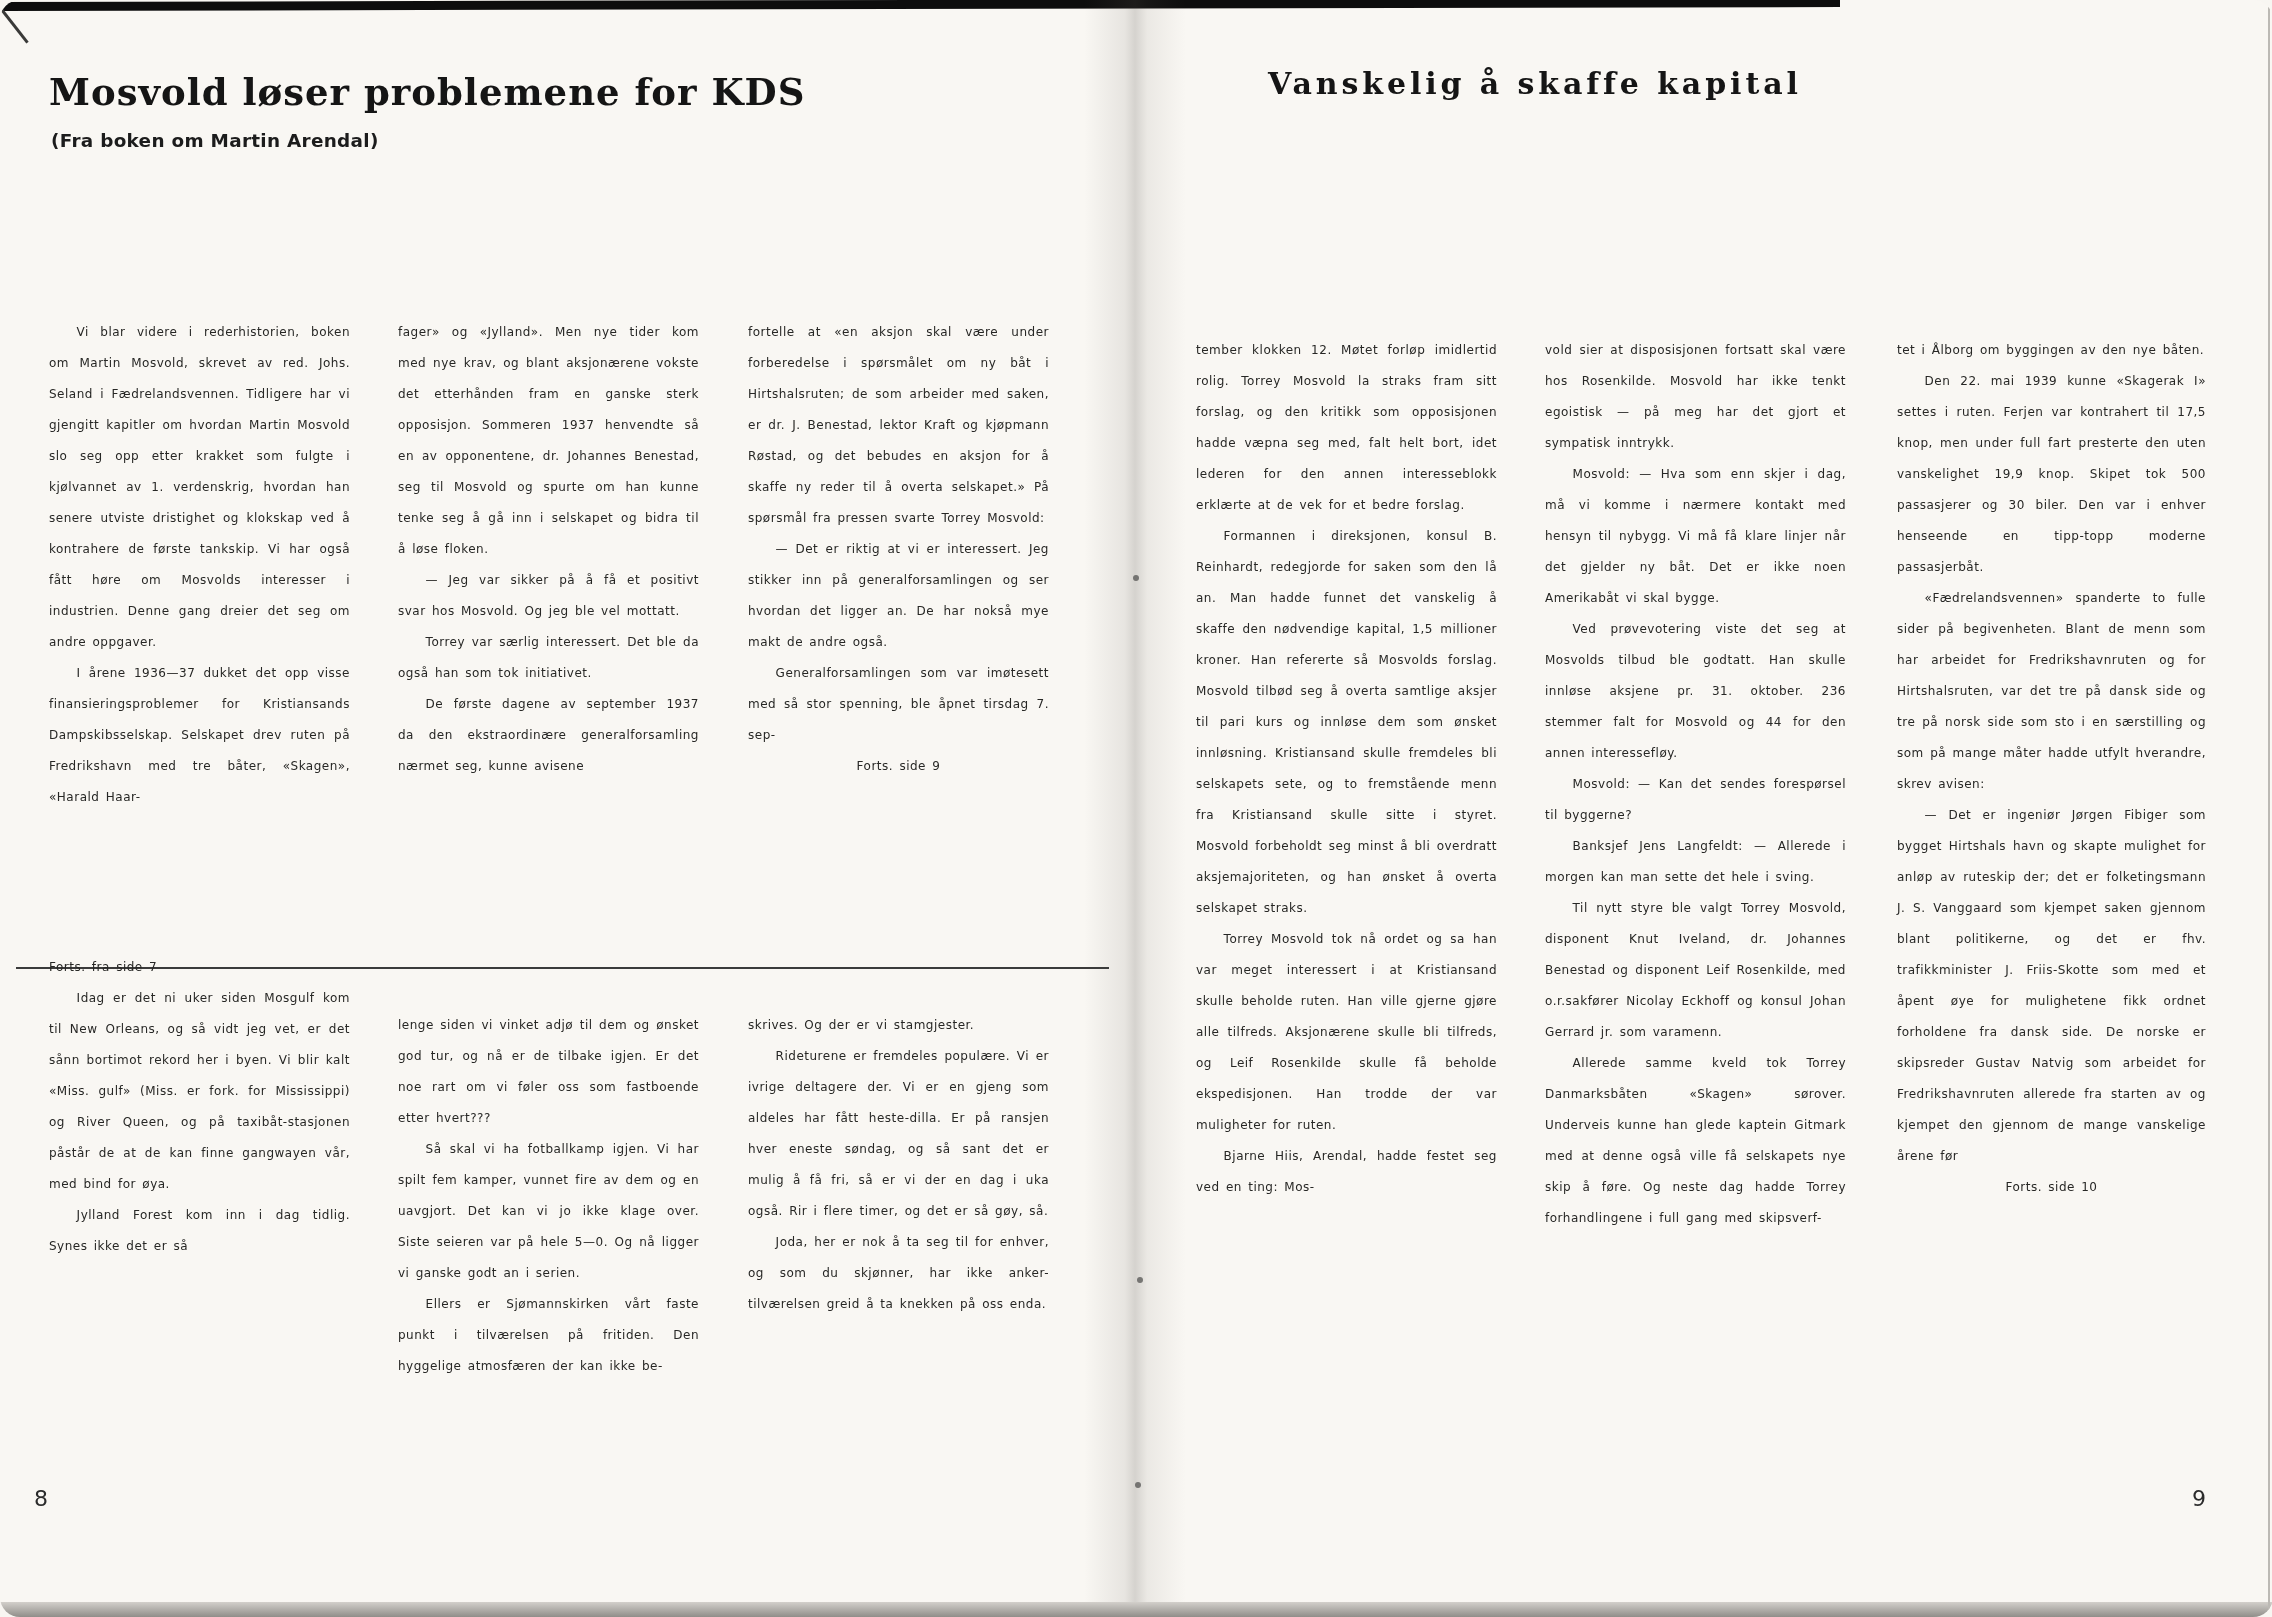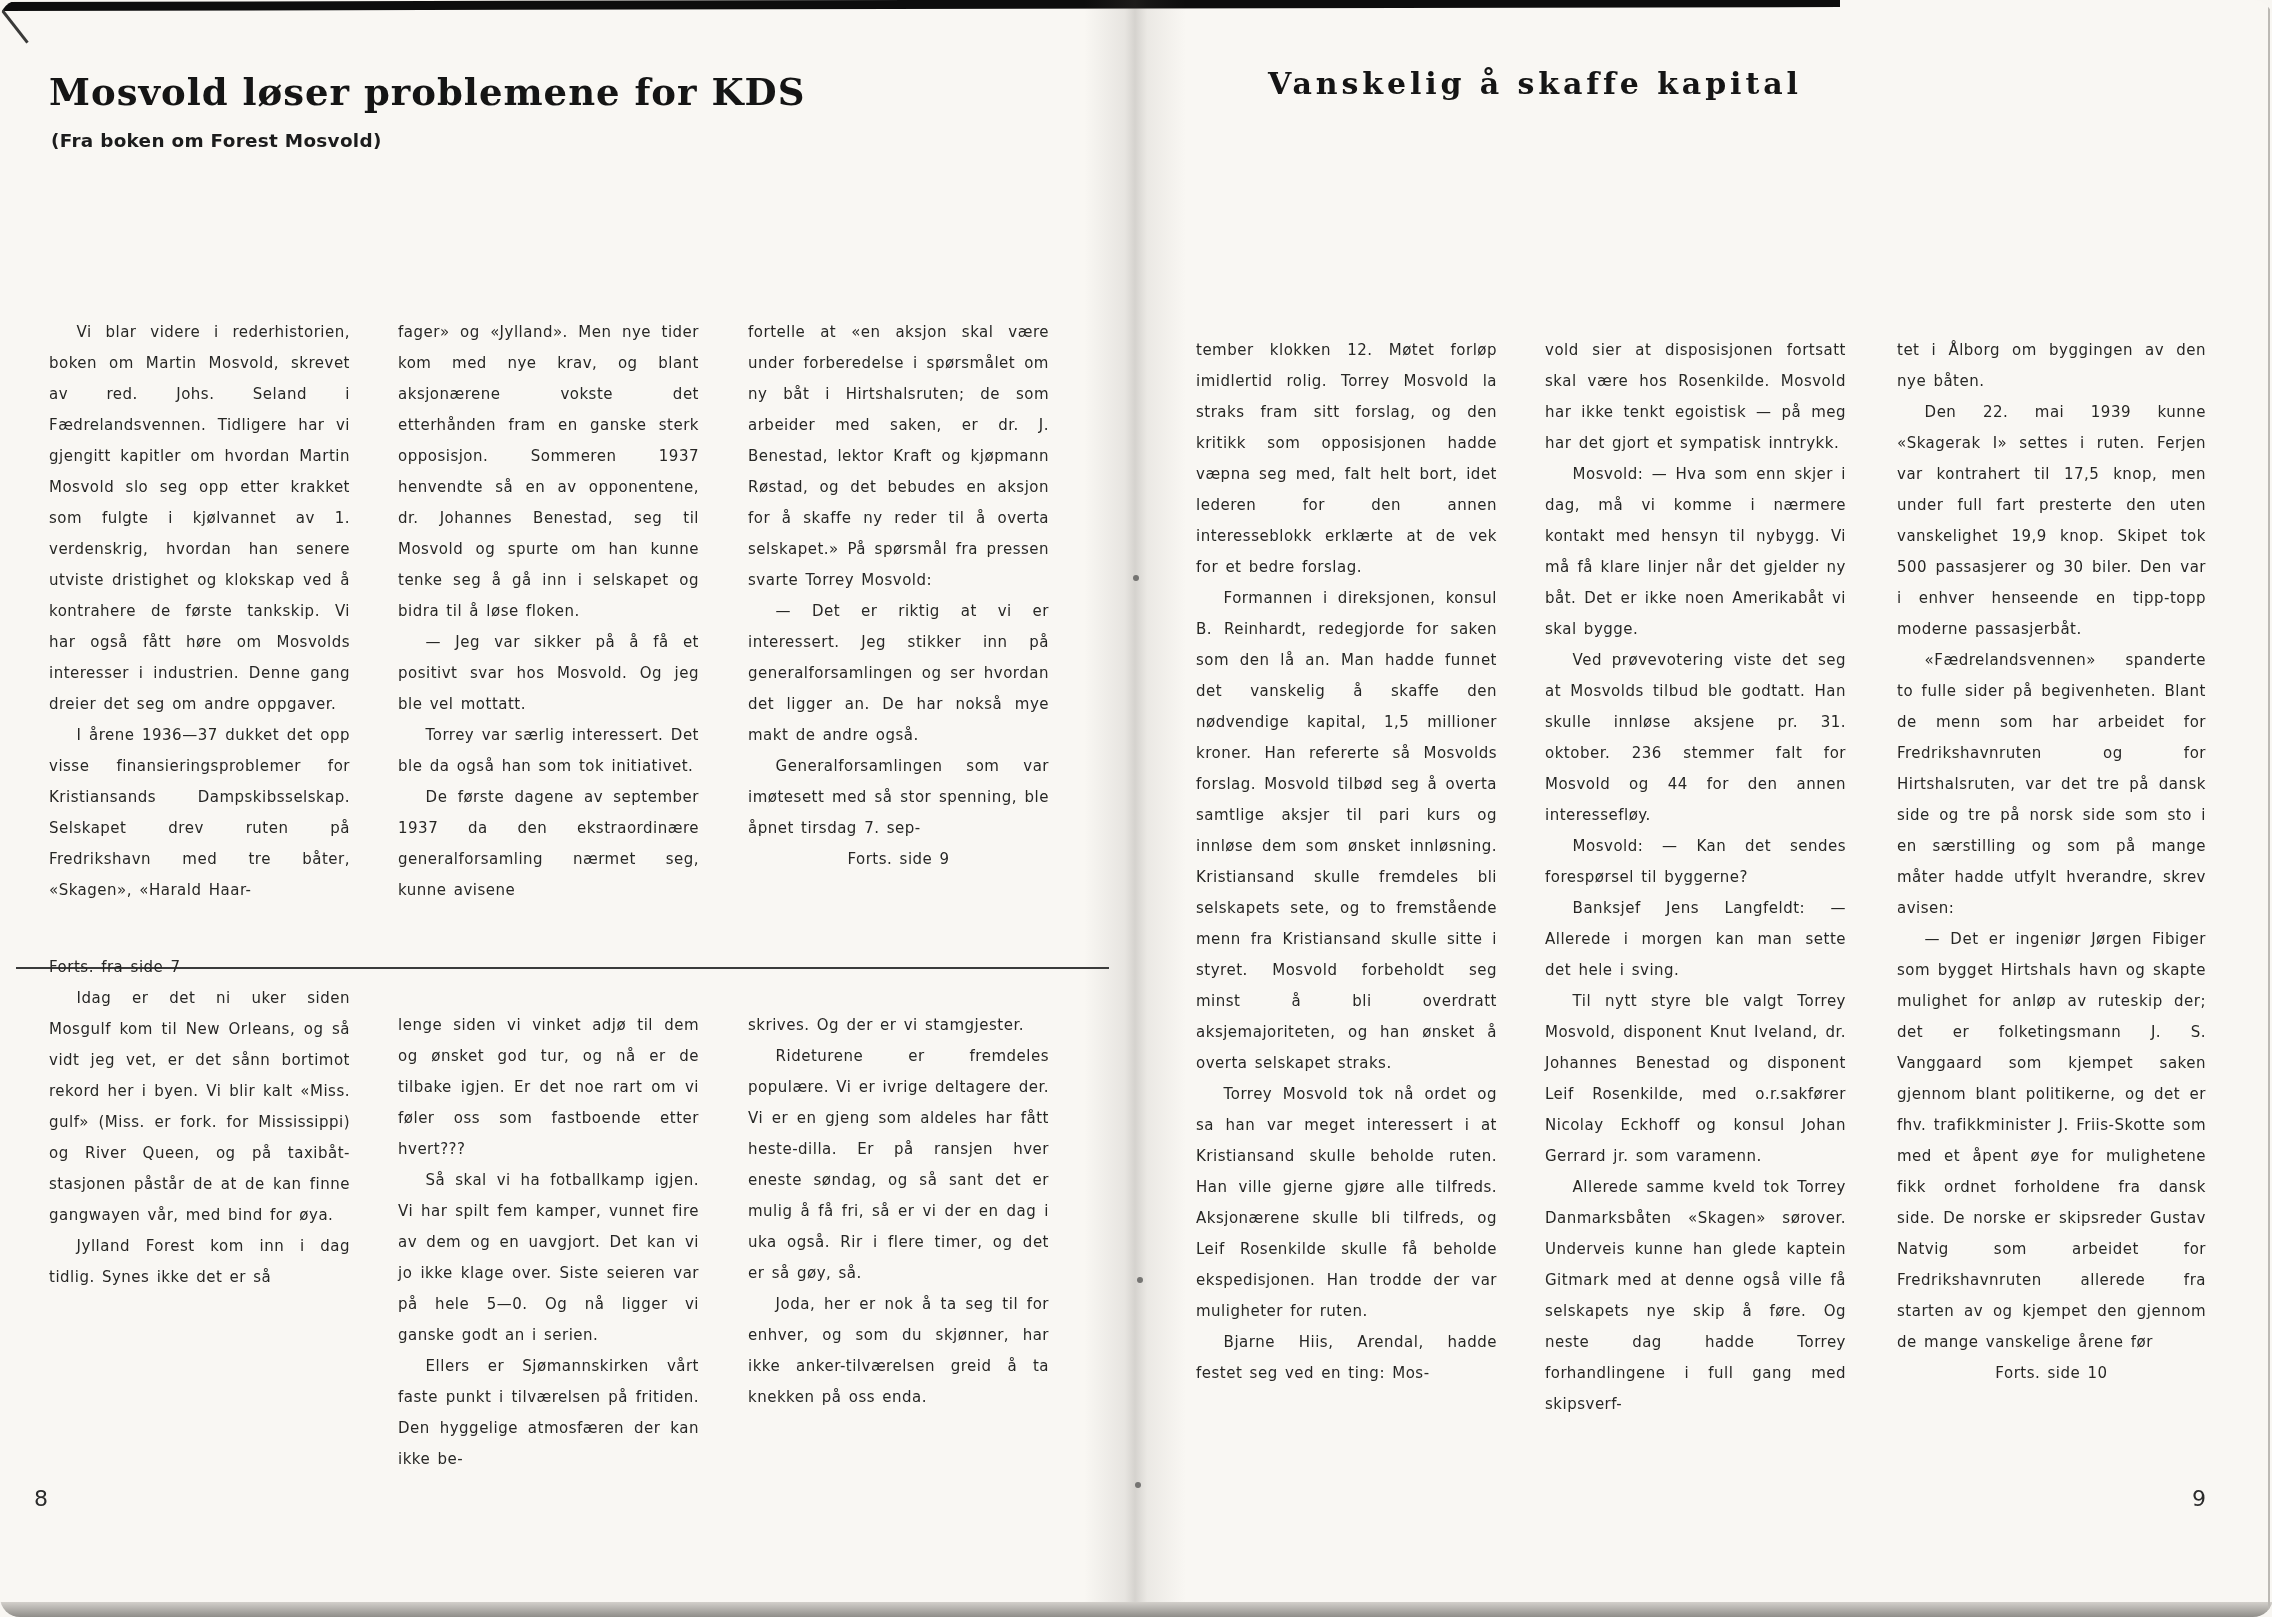--- a/index.html
+++ b/index.html
@@ -83,21 +83,21 @@
     font-weight: bold;
     letter-spacing: 0.3px;
     color: #1c1c1c;
   }
 
   
   .col {
     position: absolute;
     width: 301px;
     color: #272725;
-    font-size: 15px;
+    font-size: 12px;
     line-height: 31px;
     letter-spacing: 0.5px;
     word-spacing: 2px;
     text-align: justify;
   }
   .col.wide { width: 309px; }
   .para { margin: 0; }
   .para.indent { text-indent: 27.6px; }
   .para.flush  { text-indent: 0; }
   .para.right  { text-align: center; text-indent: 0; }
@@ -139,21 +139,21 @@
   <div class="corner-nick"></div>
   <div class="gutter"></div>
   <div class="staple s1"></div>
   <div class="staple s2"></div>
   <div class="staple s3"></div>
   <div class="edge-bottom"></div>
   <div class="edge-right"></div>
 
   <div>
     <h1 class="title title-left">Mosvold løser problemene for KDS</h1>
-    <div class="subtitle">(Fra boken om Forest Mosvold)</div>
+    <div class="subtitle">(Fra boken om Martin Arendal)</div>
 
     <div class="col lt1">
         <p class="para indent">Vi blar videre i rederhistorien, boken om Martin Mosvold, skrevet av red. Johs. Seland i Fædrelandsvennen. Tidligere har vi gjengitt kapitler om hvordan Martin Mosvold slo seg opp etter krakket som fulgte i kjølvannet av 1. verdenskrig, hvordan han senere utviste dristighet og klokskap ved å kontrahere de første tankskip. Vi har også fått høre om Mosvolds interesser i industrien. Denne gang dreier det seg om andre oppgaver.</p>
         <p class="para indent">I årene 1936—37 dukket det opp visse finansieringsproblemer for Kristiansands Dampskibsselskap. Selskapet drev ruten på Fredrikshavn med tre båter, «Skagen», «Harald Haar-</p>
       </div>
     <div class="col lt2">
         <p class="para flush">fager» og «Jylland». Men nye tider kom med nye krav, og blant aksjonærene vokste det etterhånden fram en ganske sterk opposisjon. Sommeren 1937 henvendte så en av opponentene, dr. Johannes Benestad, seg til Mosvold og spurte om han kunne tenke seg å gå inn i selskapet og bidra til å løse floken.</p>
         <p class="para indent">— Jeg var sikker på å få et positivt svar hos Mosvold. Og jeg ble vel mottatt.</p>
         <p class="para indent">Torrey var særlig interessert. Det ble da også han som tok initiativet.</p>
         <p class="para indent">De første dagene av september 1937 da den ekstraordinære generalforsamling nærmet seg, kunne avisene</p>

